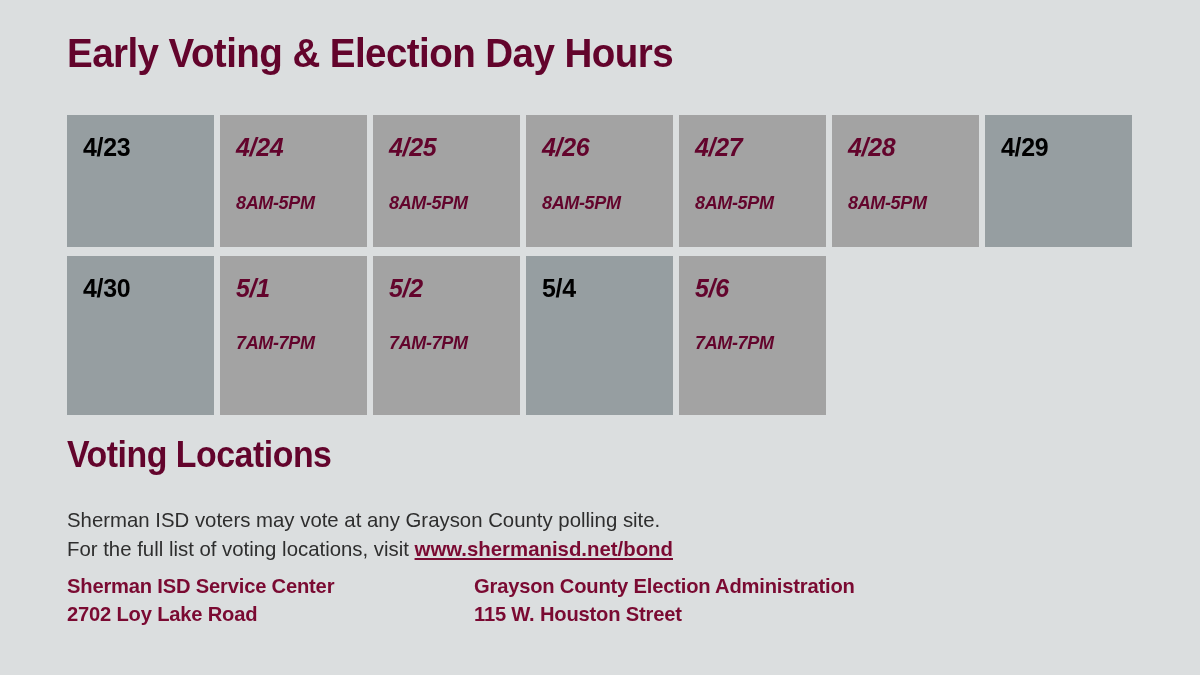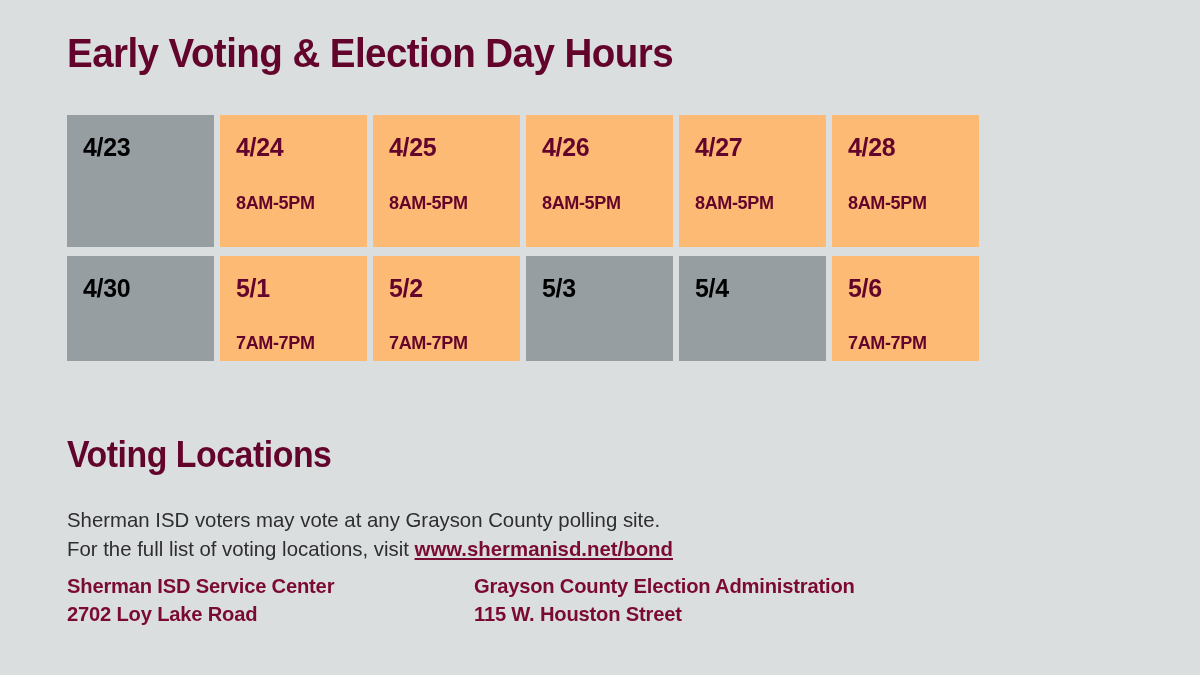--- a/index.html
+++ b/index.html
@@ -37,29 +37,29 @@
     left: 67px;
     top: 115px;
     width: 1064px;
   }
 
   .cal-row {
     display: flex;
     gap: 6px;
   }
   .cal-row.row-1 { height: 132px; margin-bottom: 9px; }
-  .cal-row.row-2 { height: 105px; }
+  .cal-row.row-2 { height: 159px; }
 
   .cal-cell {
     width: 147px;
     flex: 0 0 147px;
     position: relative;
     padding: 19px 0 0 16px;
   }
-  .cal-cell.open    { background: #fdba74; }
+  .cal-cell.open    { background: #a3a3a3; font-style: italic; }
   .cal-cell.closed  { background: #969ea1; }
 
   .cal-date {
     font-size: 26px;
     font-weight: bold;
     line-height: 1;
     letter-spacing: -0.3px;
     transform: scaleX(0.96);
     transform-origin: left center;
     white-space: nowrap;
@@ -157,35 +157,35 @@
         <div class="cal-hours">8AM-5PM</div>
       </div>
       <div class="cal-cell open">
         <div class="cal-date">4/27</div>
         <div class="cal-hours">8AM-5PM</div>
       </div>
       <div class="cal-cell open">
         <div class="cal-date">4/28</div>
         <div class="cal-hours">8AM-5PM</div>
       </div>
+      <div class="cal-cell closed">
+        <div class="cal-date">4/29</div>
+      </div>
     </div>
   <div class="cal-row row-2">
       <div class="cal-cell closed">
         <div class="cal-date">4/30</div>
       </div>
       <div class="cal-cell open">
         <div class="cal-date">5/1</div>
         <div class="cal-hours">7AM-7PM</div>
       </div>
       <div class="cal-cell open">
         <div class="cal-date">5/2</div>
         <div class="cal-hours">7AM-7PM</div>
-      </div>
-      <div class="cal-cell closed">
-        <div class="cal-date">5/3</div>
       </div>
       <div class="cal-cell closed">
         <div class="cal-date">5/4</div>
       </div>
       <div class="cal-cell open">
         <div class="cal-date">5/6</div>
         <div class="cal-hours">7AM-7PM</div>
       </div>
     </div>
 </div>

